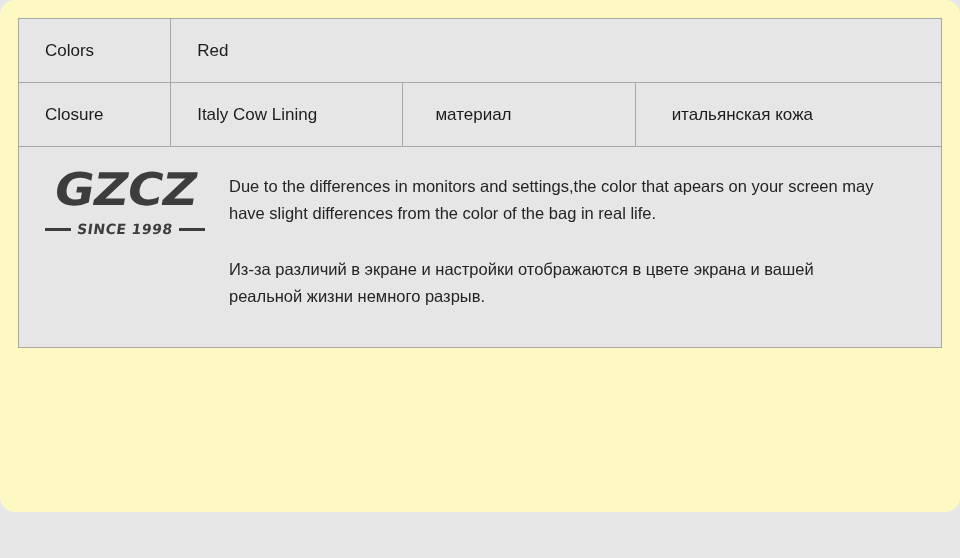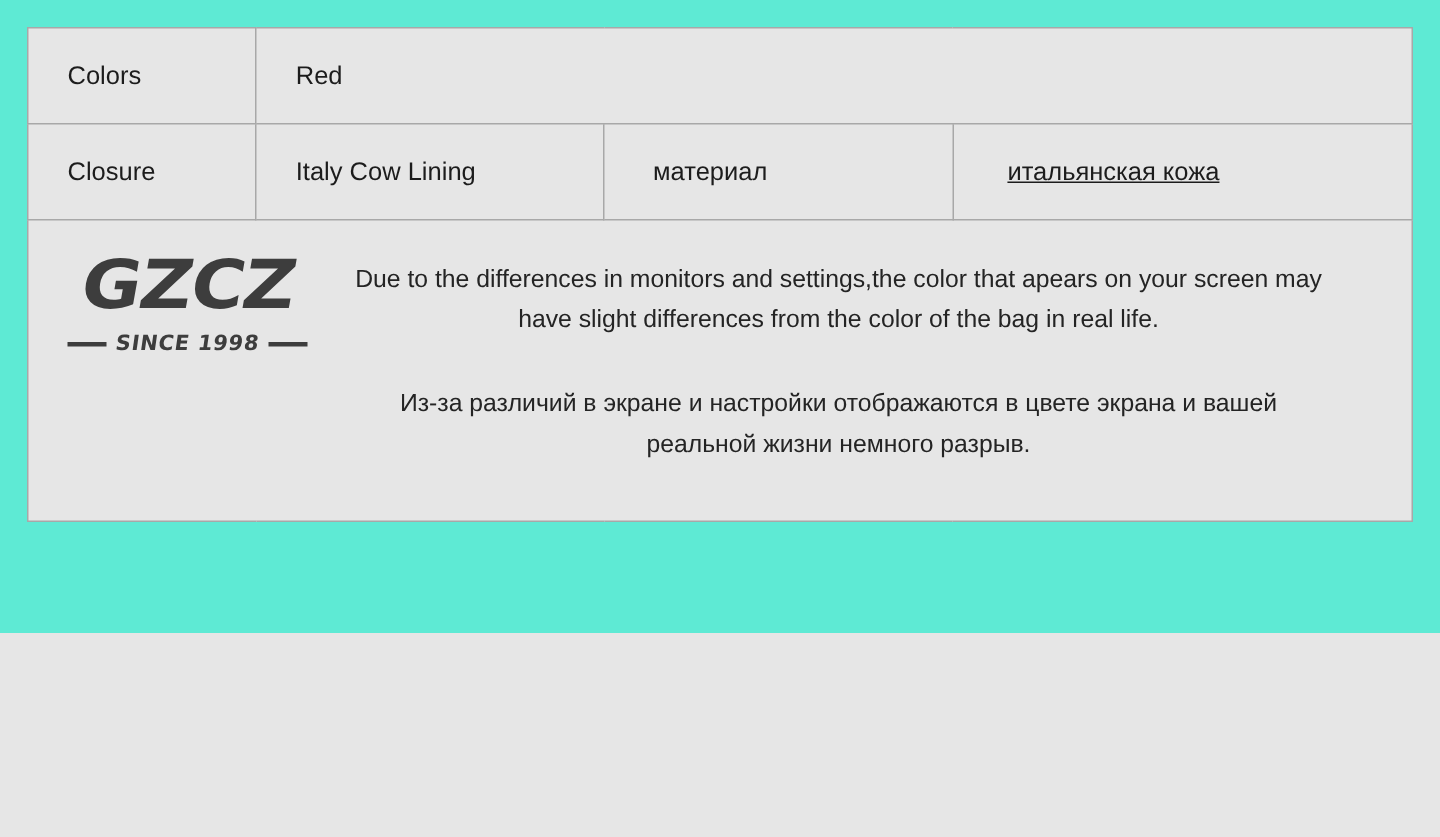--- a/index.html
+++ b/index.html
@@ -10,23 +10,24 @@
   body {
     width: 960px;
     height: 558px;
     font-family: "Liberation Sans", sans-serif;
     overflow: hidden;
   }
 
   .page {
     position: relative;
     width: 960px;
-    height: 422px;
-    background: #5eead4;
+    height: 512px;
+    background: #fef9c3;
     box-sizing: border-box;
+    border-radius: 15px;
   }
 
   .spec-table {
     position: absolute;
     left: 18px;
     top: 18px;
     width: 924px;
     border-collapse: collapse;
     table-layout: fixed;
     background: #e6e6e6;
@@ -48,21 +49,21 @@
   .cell-white {
     background: #ffffff;
   }
 
   .col-label { width: 152px; }
   .col-value { width: 232px; }
   .col-rulabel { width: 232px; }
   .col-ruvalue { width: 306px; }
 
   td.ru-pad { padding-left: 32px; }
-  td.ruval-pad { padding-left: 36px; text-decoration: underline; }
+  td.ruval-pad { padding-left: 36px; }
 
   
   .footer-cell {
     padding: 0 !important;
     height: 200px;
     vertical-align: top;
     background: #e6e6e6;
   }
 
   .footer-inner {
@@ -114,21 +115,20 @@
     letter-spacing: 0.5px;
     color: #3d3d3d;
     transform: skewX(-8deg);
     white-space: nowrap;
   }
 
   .disclaimer {
     flex: 1 1 auto;
     padding-top: 26px;
     padding-right: 30px;
-    text-align: center;
   }
 
   .disclaimer p {
     margin: 0;
     color: #242424;
     font-size: 16.5px;
     line-height: 1.62;
     max-width: 660px;
   }
 

